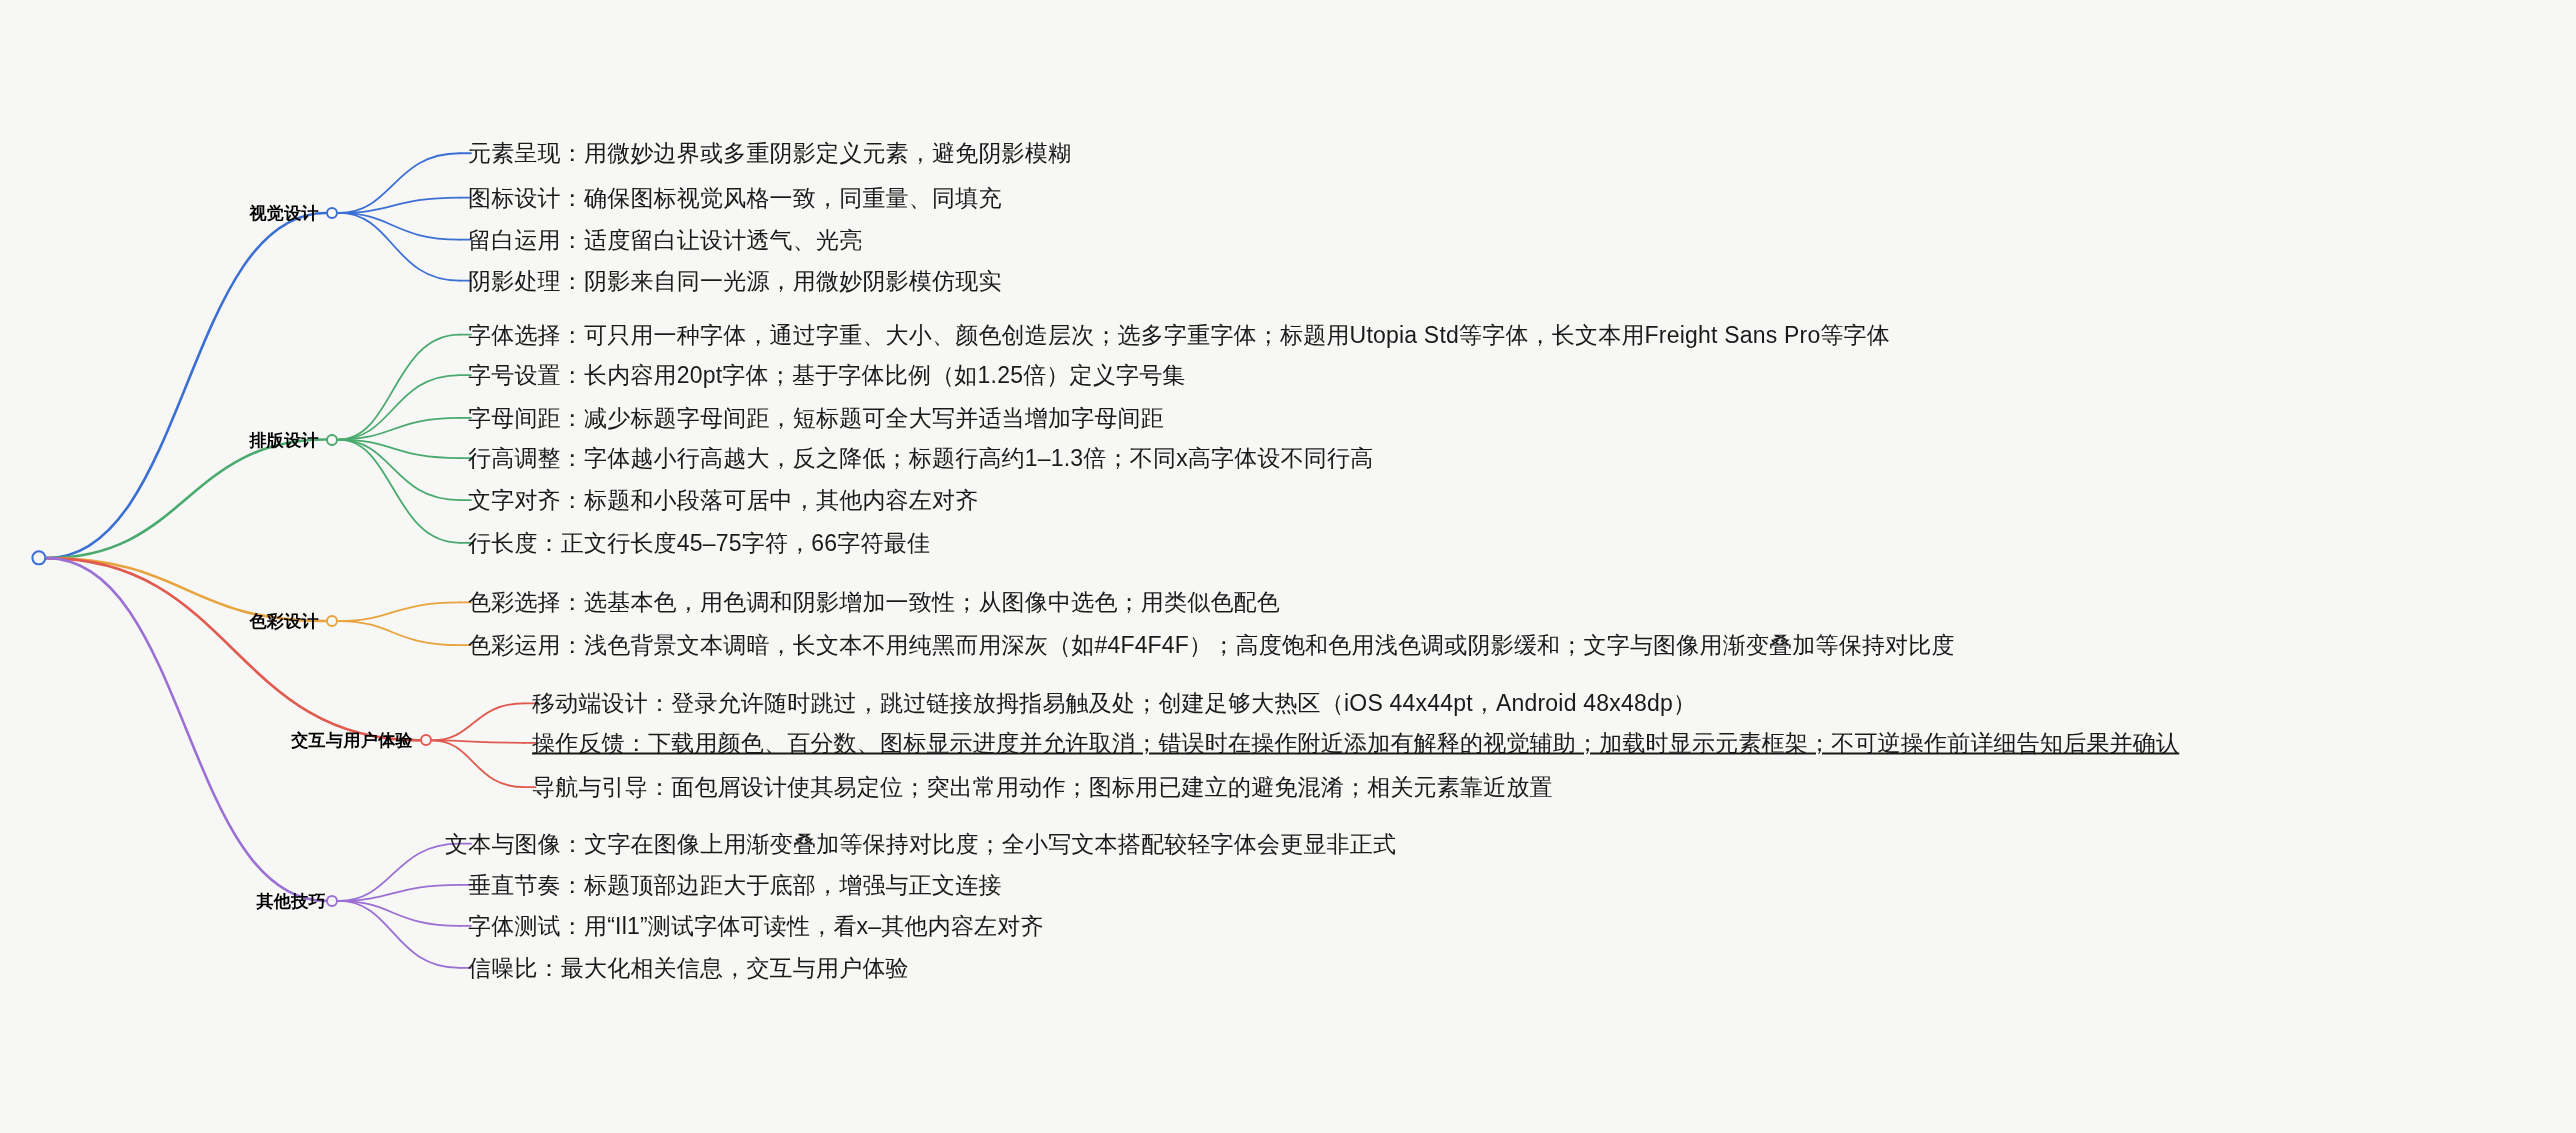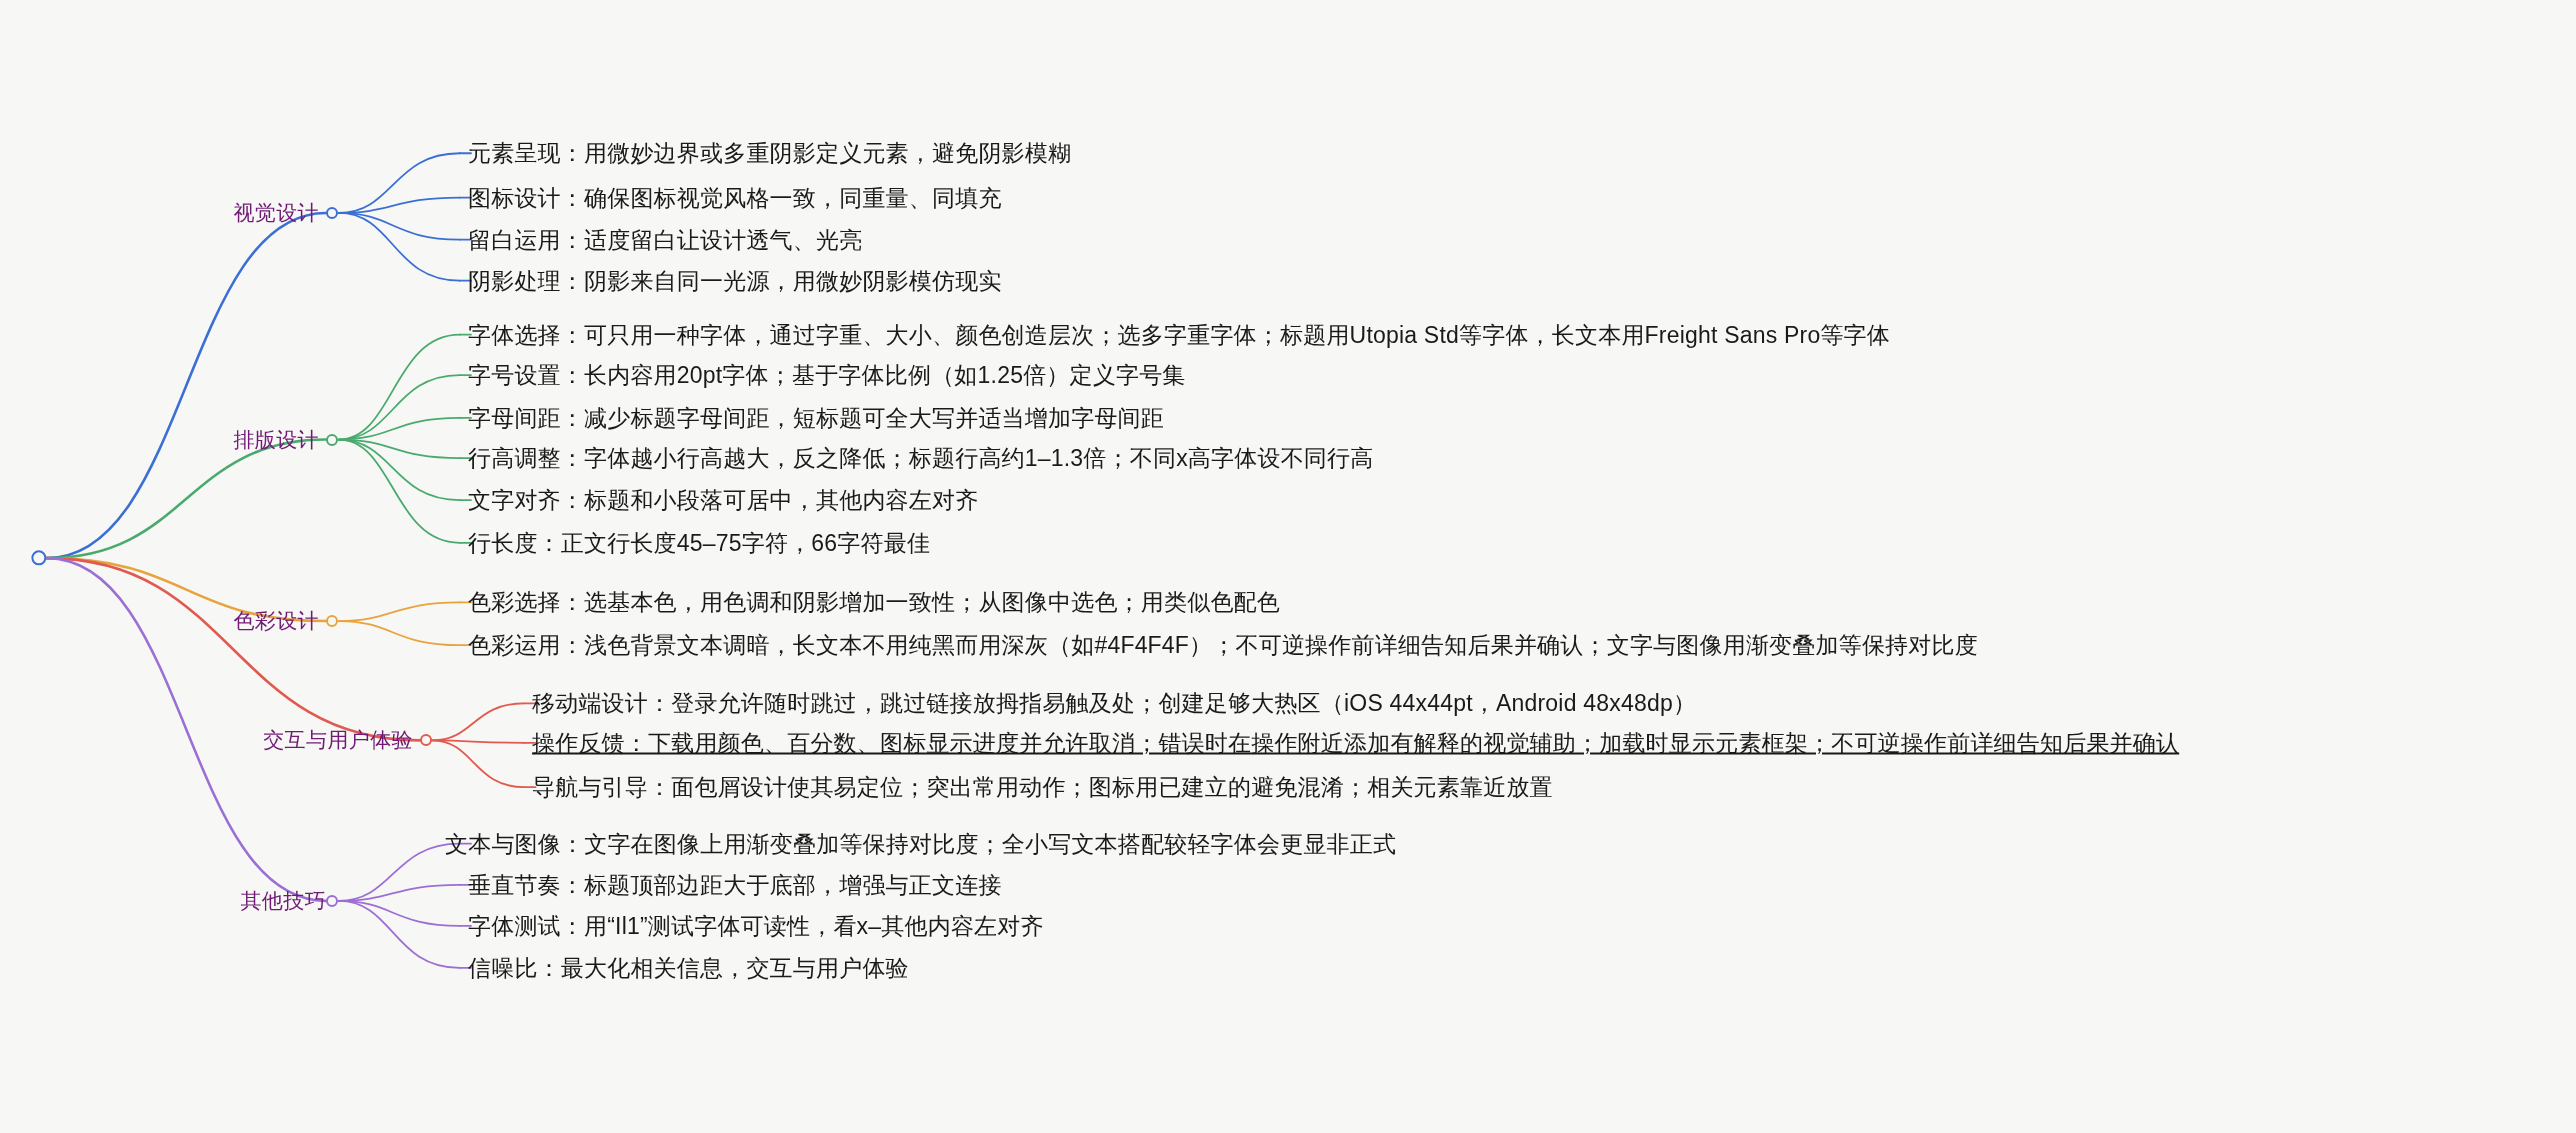--- a/index.html
+++ b/index.html
@@ -28,23 +28,23 @@
     width: 2576px;
     height: 1134px;
     pointer-events: none;
   }
   .node {
     position: absolute;
     white-space: nowrap;
     transform: translateY(-50%);
   }
   .branch-label {
-    font-size: 21px;
-    font-weight: normal;
-    color: #701a75;
+    font-size: 17px;
+    font-weight: bold;
+    color: #000000;
     letter-spacing: 0.4px;
   }
   .leaf-label {
     font-size: 23px;
     color: #1a1a1a;
     letter-spacing: 0.2px;
   }
   .leaf-title {
     font-weight: normal;
   }
@@ -125,21 +125,21 @@
       <div class="node branch-label" style="top: 440px; left: 0px; width: 319px; text-align: right;">排版设计</div>
       <div class="node leaf-label" style="left: 468px; top: 335px;"><span class="leaf-title">字体选择：</span><span>可只用一种字体，通过字重、大小、颜色创造层次；选多字重字体；标题用Utopia Std等字体，长文本用Freight Sans Pro等字体</span></div>
       <div class="node leaf-label" style="left: 468px; top: 375px;"><span class="leaf-title">字号设置：</span><span>长内容用20pt字体；基于字体比例（如1.25倍）定义字号集</span></div>
       <div class="node leaf-label" style="left: 468px; top: 418px;"><span class="leaf-title">字母间距：</span><span>减少标题字母间距，短标题可全大写并适当增加字母间距</span></div>
       <div class="node leaf-label" style="left: 468px; top: 458px;"><span class="leaf-title">行高调整：</span><span>字体越小行高越大，反之降低；标题行高约1–1.3倍；不同x高字体设不同行高</span></div>
       <div class="node leaf-label" style="left: 468px; top: 500px;"><span class="leaf-title">文字对齐：</span><span>标题和小段落可居中，其他内容左对齐</span></div>
       <div class="node leaf-label" style="left: 468px; top: 543px;"><span class="leaf-title">行长度：</span><span>正文行长度45–75字符，66字符最佳</span></div>
       <div class="dot" style="left: 332px; top: 621px; border-color: rgb(232, 163, 61);"></div>
       <div class="node branch-label" style="top: 621px; left: 0px; width: 319px; text-align: right;">色彩设计</div>
       <div class="node leaf-label" style="left: 468px; top: 602px;"><span class="leaf-title">色彩选择：</span><span>选基本色，用色调和阴影增加一致性；从图像中选色；用类似色配色</span></div>
-      <div class="node leaf-label" style="left: 468px; top: 645px;"><span class="leaf-title">色彩运用：</span><span>浅色背景文本调暗，长文本不用纯黑而用深灰（如#4F4F4F）；不可逆操作前详细告知后果并确认；文字与图像用渐变叠加等保持对比度</span></div>
+      <div class="node leaf-label" style="left: 468px; top: 645px;"><span class="leaf-title">色彩运用：</span><span>浅色背景文本调暗，长文本不用纯黑而用深灰（如#4F4F4F）；高度饱和色用浅色调或阴影缓和；文字与图像用渐变叠加等保持对比度</span></div>
       <div class="dot" style="left: 426px; top: 740px; border-color: rgb(224, 90, 79);"></div>
       <div class="node branch-label" style="top: 740px; left: 0px; width: 413px; text-align: right;">交互与用户体验</div>
       <div class="node leaf-label" style="left: 532px; top: 703px;"><span class="leaf-title">移动端设计：</span><span>登录允许随时跳过，跳过链接放拇指易触及处；创建足够大热区（iOS 44x44pt，Android 48x48dp）</span></div>
       <div class="node leaf-label" style="left: 532px; top: 743px; text-decoration: underline;"><span class="leaf-title">操作反馈：</span><span>下载用颜色、百分数、图标显示进度并允许取消；错误时在操作附近添加有解释的视觉辅助；加载时显示元素框架；不可逆操作前详细告知后果并确认</span></div>
       <div class="node leaf-label" style="left: 532px; top: 787px;"><span class="leaf-title">导航与引导：</span><span>面包屑设计使其易定位；突出常用动作；图标用已建立的避免混淆；相关元素靠近放置</span></div>
       <div class="dot" style="left: 332px; top: 901px; border-color: rgb(155, 111, 212);"></div>
       <div class="node branch-label" style="top: 901px; left: 0px; width: 319px; text-align: right; padding-left: 7px;">其他技巧</div>
       <div class="node leaf-label" style="left: 445px; top: 844px;"><span class="leaf-title">文本与图像：</span><span>文字在图像上用渐变叠加等保持对比度；全小写文本搭配较轻字体会更显非正式</span></div>
       <div class="node leaf-label" style="left: 468px; top: 885px;"><span class="leaf-title">垂直节奏：</span><span>标题顶部边距大于底部，增强与正文连接</span></div>
       <div class="node leaf-label" style="left: 468px; top: 926px;"><span class="leaf-title">字体测试：</span><span>用“Il1”测试字体可读性，看x–其他内容左对齐</span></div>

